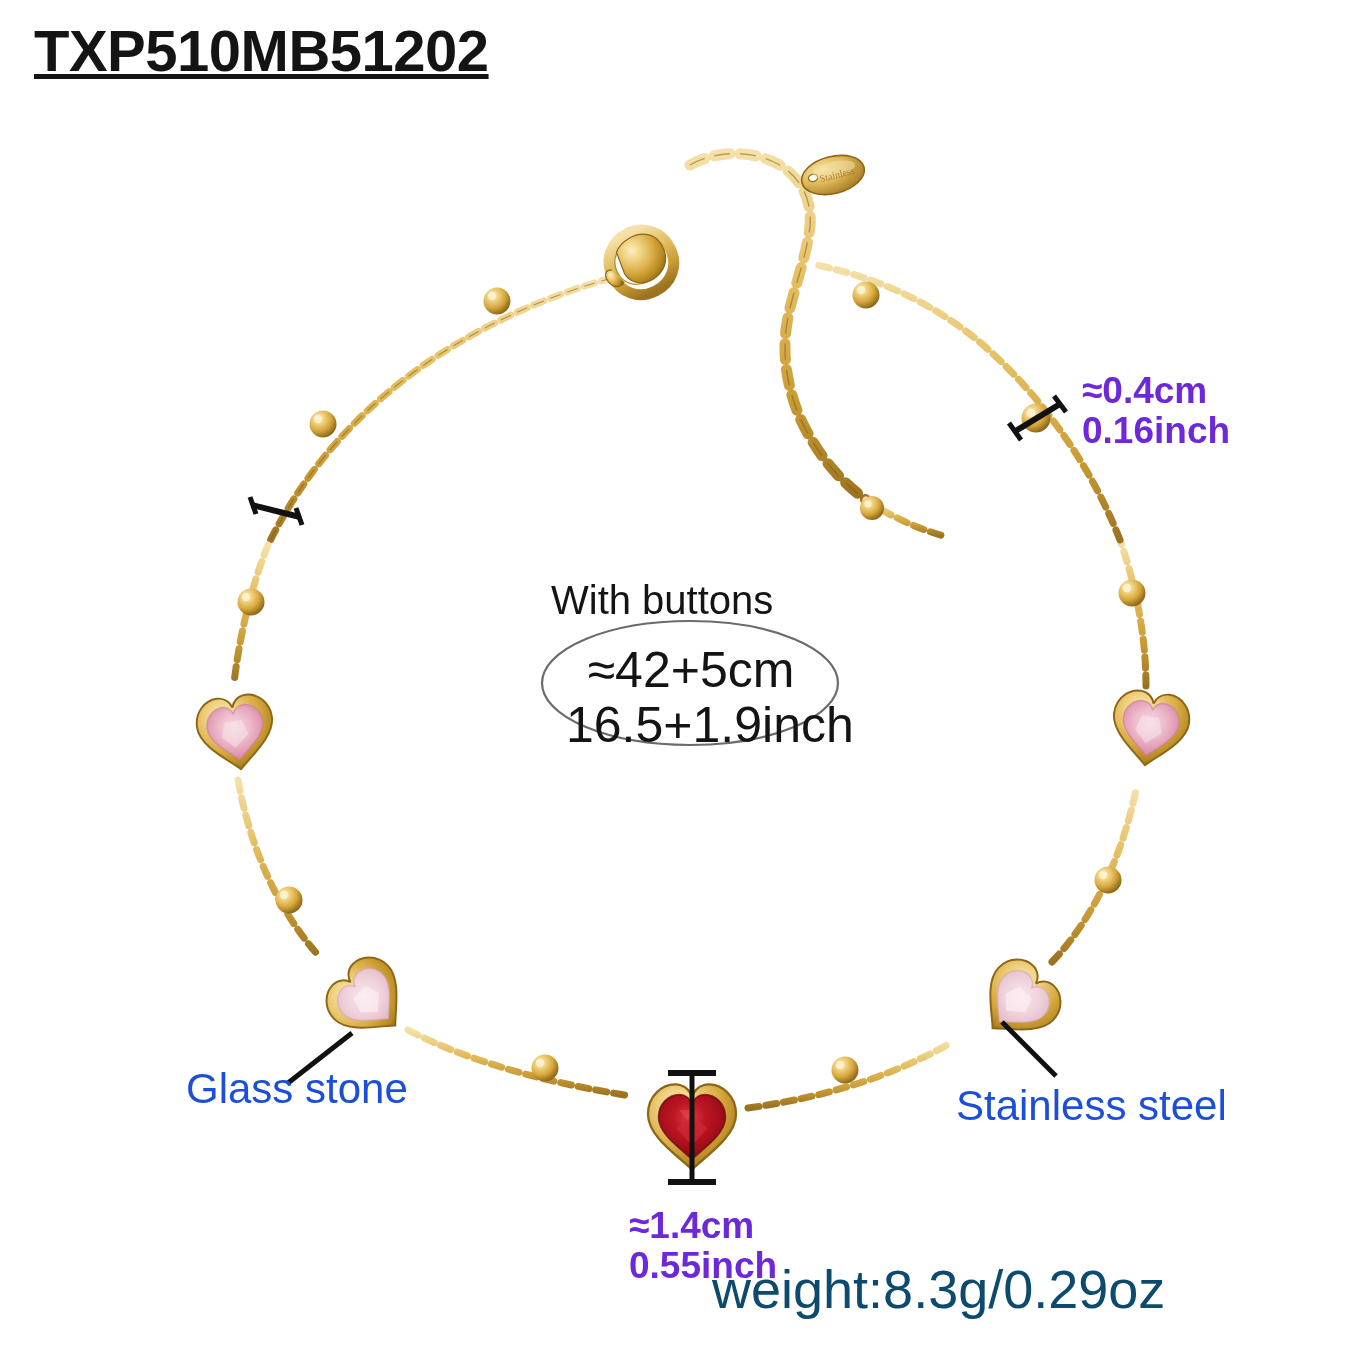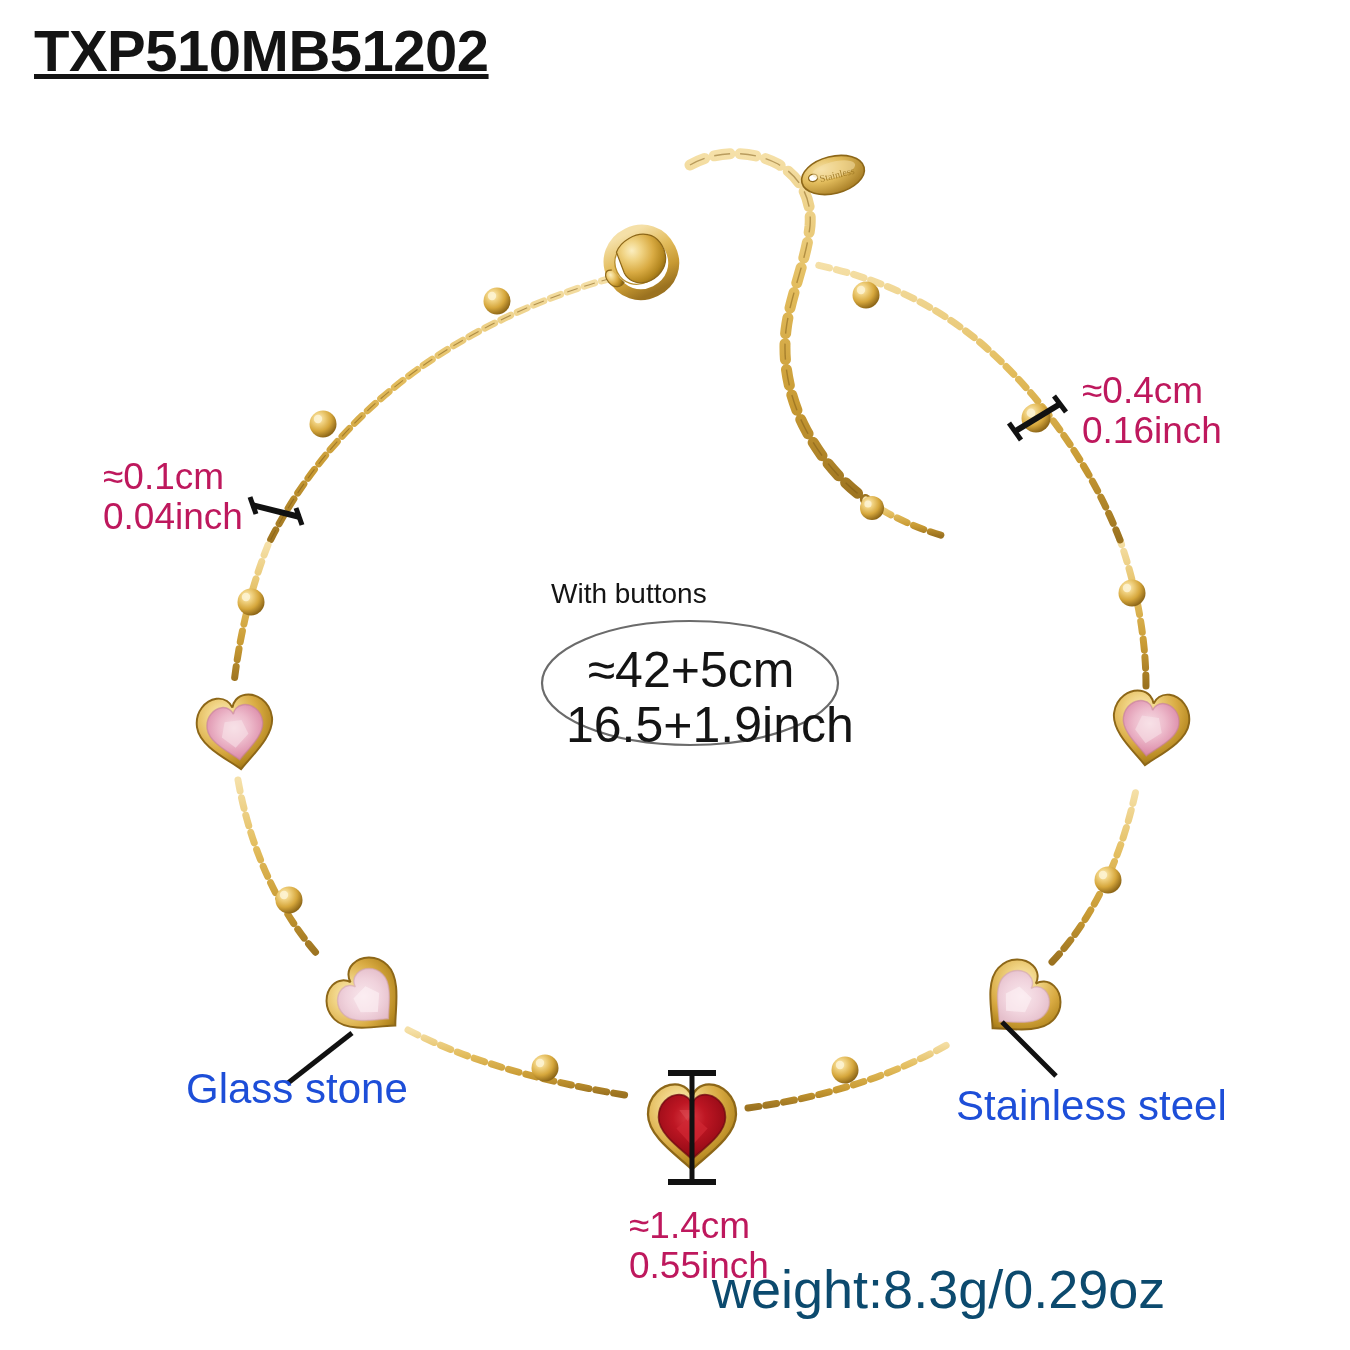--- a/index.html
+++ b/index.html
@@ -11,27 +11,27 @@
   #stage{position:absolute;left:0;top:0;width:1350px;height:1350px;}
   .abs{position:absolute;}
   #sku{
     left:34px;top:22px;font-size:58px;font-weight:600;letter-spacing:-0.5px;
     color:#141414;white-space:nowrap;line-height:1;text-decoration:underline;
   }
   #weight{
     left:712px;top:1262px;font-size:54px;font-weight:500;color:#0c4a6e;
     white-space:nowrap;line-height:1;
   }
-  .anno{font-size:37px;font-weight:400;color:#be185d;line-height:1.08;white-space:nowrap;}
+  .anno{font-size:37px;font-weight:700;color:#6d28d9;line-height:1.08;white-space:nowrap;}
   .anno .l2{display:block;}
   #anno-thick{left:103px;top:457px;text-align:left;}
   #anno-bead{left:1082px;top:371px;text-align:left;}
   #anno-heart{left:622px;top:1206px;text-align:left;margin-left:7px;}
   #withbtn{
-    left:551px;top:580px;font-size:28px;font-weight:500;color:#141414;
+    left:551px;top:580px;font-size:40px;font-weight:500;color:#141414;
     white-space:nowrap;line-height:1;
   }
   #sizetxt{
     left:566px;top:643px;font-size:50px;font-weight:500;color:#141414;
     line-height:1.1;text-align:center;width:250px;
   }
   .matlabel{font-size:42px;font-weight:500;color:#1d4ed8;white-space:nowrap;line-height:1;}
   #lbl-glass{left:186px;top:1068px;}
   #lbl-steel{left:956px;top:1085px;}
   svg{position:absolute;left:0;top:0;}
@@ -264,24 +264,20 @@
     </g>
 
     <line x1="288" y1="1083" x2="352" y2="1033" stroke="#111" stroke-width="5"></line>
     <line x1="1056" y1="1076" x2="1002" y2="1022" stroke="#111" stroke-width="5"></line>
 
     <ellipse cx="690" cy="683" rx="148" ry="62" fill="none" stroke="#6b6b6b" stroke-width="2.2"></ellipse>
   </svg>
 
   <div class="abs" id="sku">TXP510MB51202</div>
 
-  <div class="abs anno" id="anno-thick">
-    <span>≈0.1cm</span>
-    <span class="l2">0.04inch</span>
-  </div>
 
   <div class="abs anno" id="anno-bead">
     <span>≈0.4cm</span>
     <span class="l2">0.16inch</span>
   </div>
 
   <div class="abs anno" id="anno-heart">
     <span>≈1.4cm</span>
     <span class="l2">0.55inch</span>
   </div>

